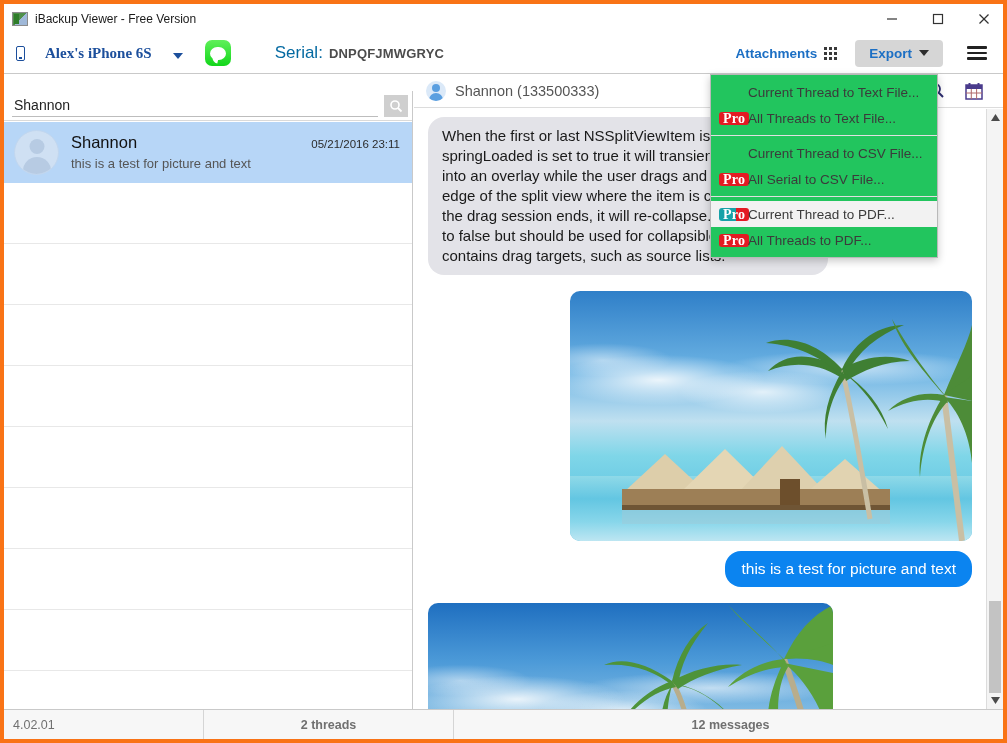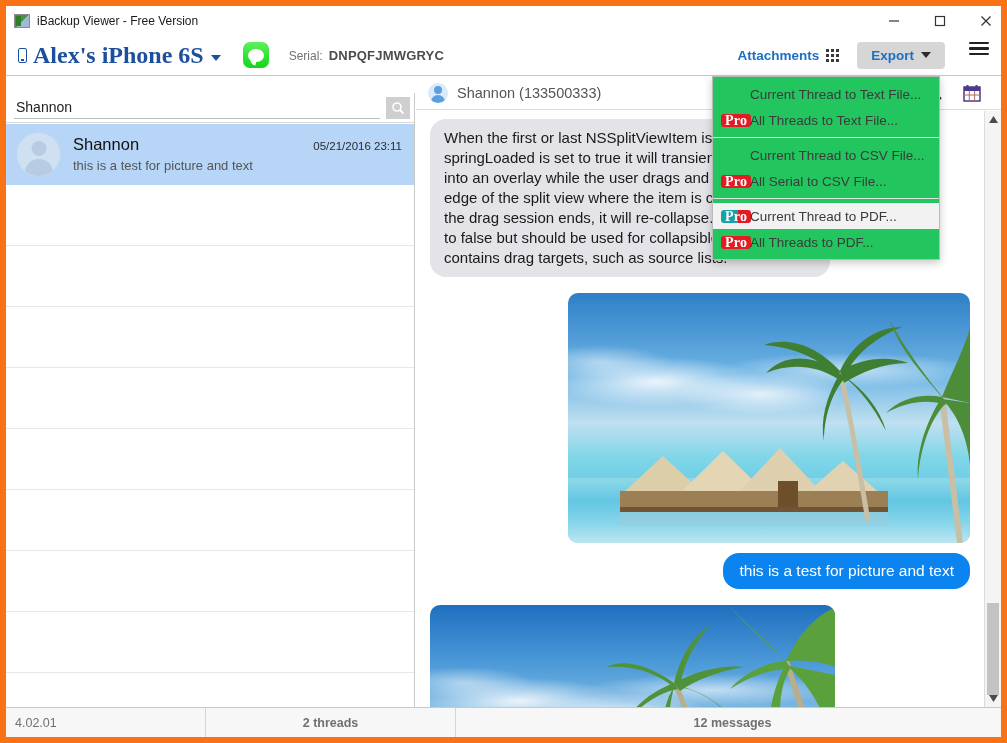--- a/index.html
+++ b/index.html
@@ -5,21 +5,21 @@
   * { box-sizing: border-box; margin: 0; padding: 0; }
   html, body {
     width: 1007px; height: 743px;
     background: #ffffff;
     font-family: "Liberation Sans", sans-serif;
     overflow: hidden;
   }
   #app {
     position: relative;
     width: 1007px; height: 743px;
-    border: 6px solid #f97316;
+    border: 4px solid #f97316;
     background: #ffffff;
     overflow: hidden;
   }
 
   
   .titlebar {
     position: absolute; left: 0; top: 0;
     width: 1003px; height: 29px;
     background: #ffffff;
     display: flex; align-items: center;
@@ -44,24 +44,24 @@
 
   
   .toolbar {
     position: absolute; left: 0; top: 29px;
     width: 1003px; height: 41px;
     background: #ffffff;
     border-bottom: 1px solid #c9c9c9;
     display: flex; align-items: center;
   }
   .device-name {
-    display: flex; align-items: center; gap: 5px;
+    display: flex; align-items: center; gap: 19px;
     margin-left: 12px;
     font-family: "Liberation Serif", serif;
-    font-size: 24px; font-weight: bold; color: #1c4f9c;
+    font-size: 15px; font-weight: bold; color: #1c4f9c;
   }
   .phone-glyph {
     width: 9px; height: 15px; border: 1.6px solid #1c4f9c; border-radius: 2px;
     position: relative; margin-right: 1px;
   }
   .phone-glyph:after{
     content:""; position:absolute; left:2px; bottom:1px; width:3px; height:1.5px; background:#1c4f9c;
   }
   .caret-down {
     width: 0; height: 0; border-left: 5px solid transparent; border-right: 5px solid transparent;
@@ -74,24 +74,24 @@
   }
   .app-icon .bubble {
     width: 16px; height: 13px; background: #ffffff; border-radius: 50%/55%;
     position: relative;
   }
   .app-icon .bubble:after{
     content:""; position:absolute; left:2px; bottom:-3px; width:6px; height:6px;
     background:#ffffff; border-radius: 0 0 0 6px; transform: rotate(12deg);
   }
   .serial-wrap { margin-left: 20px; display: flex; align-items: baseline; gap: 6px; }
-  .serial-label { font-size: 12px; color: #737373; }
+  .serial-label { font-size: 17px; color: #0369a1; margin-left: 24px; }
   .serial-value { font-size: 13px; font-weight: bold; color: #4c4c4c; letter-spacing: .2px; }
 
-  .toolbar-right { margin-left: auto; display: flex; }
+  .toolbar-right { margin-left: auto; display: flex; align-items: center; }
   .attach-btn {
     display: flex; align-items: center; gap: 7px; font-size: 13.5px; font-weight: bold;
     color: #1c6fc4; padding: 5px 6px; cursor: pointer;
   }
   .grid-icon { display: grid; grid-template-columns: repeat(3,3px); grid-template-rows: repeat(3,3px); gap: 2px; }
   .grid-icon i { background: #3a3a3a; display:block; width:3px; height:3px; }
   .export-btn {
     display: flex; align-items: center; gap: 7px;
     margin-left: 12px; padding: 6px 14px; border-radius: 4px;
     background: #d6d6d6; color: #1c6fc4; font-size: 13.5px; font-weight: bold; cursor: pointer;

